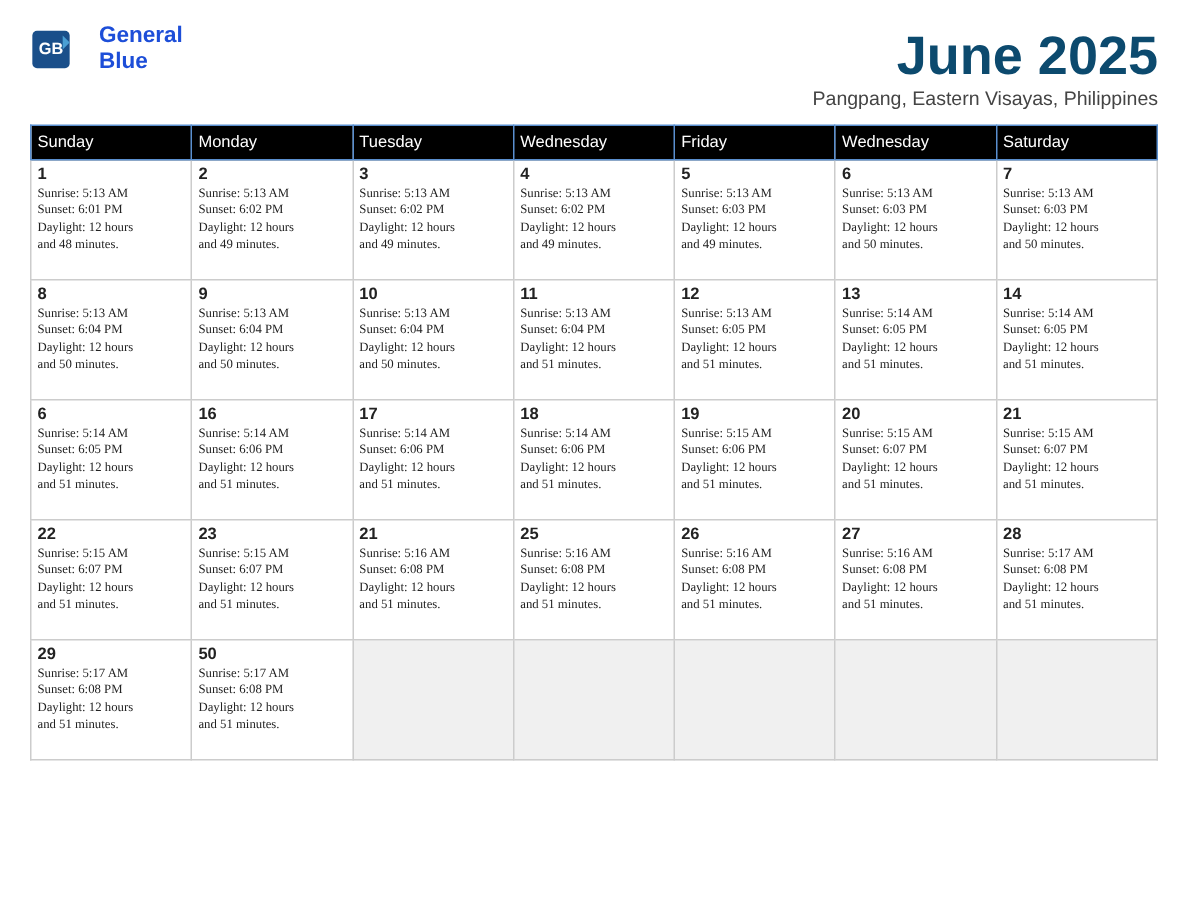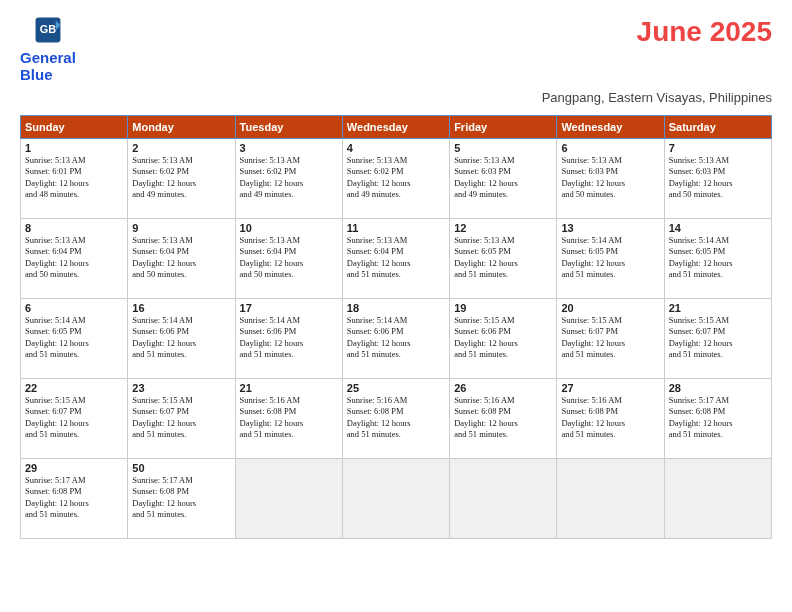--- a/index.html
+++ b/index.html
@@ -19,56 +19,54 @@
     }
     .header {
       display: flex;
       justify-content: space-between;
       align-items: flex-start;
       margin-bottom: 10px;
     }
     .logo {
       display: flex;
       align-items: center;
-      gap: 6px;
-      flex-direction: column;
+      gap: 18px;
     }
     .logo-text {
       font-size: 15px;
       font-weight: bold;
       color: #1d4ed8;
       line-height: 1.1;
     }
     .logo-icon {
       width: 28px;
       height: 28px;
     }
     .title-block {
       text-align: right;
     }
     .month-title {
-      font-size: 28px;
+      font-size: 36px;
       font-weight: bold;
-      color: #ef4444;
+      color: #0c4a6e;
     }
     .location-title {
       font-size: 13px;
       color: #444;
-      margin-top: 42px;
     }
     .calendar {
       width: 100%;
       border-collapse: collapse;
       table-layout: fixed;
     }
     .calendar th {
-      background: #c2410c;
+      background: #000000;
       color: #fff;
       font-size: 11px;
-      font-weight: bold;
+      font-weight: normal;
       padding: 5px 4px;
       text-align: left;
       border: 1px solid #5a8fcf;
     }
     .calendar td {
       border: 1px solid #ccc;
       vertical-align: top;
       padding: 3px 4px;
       font-size: 9px;
       color: #222;

